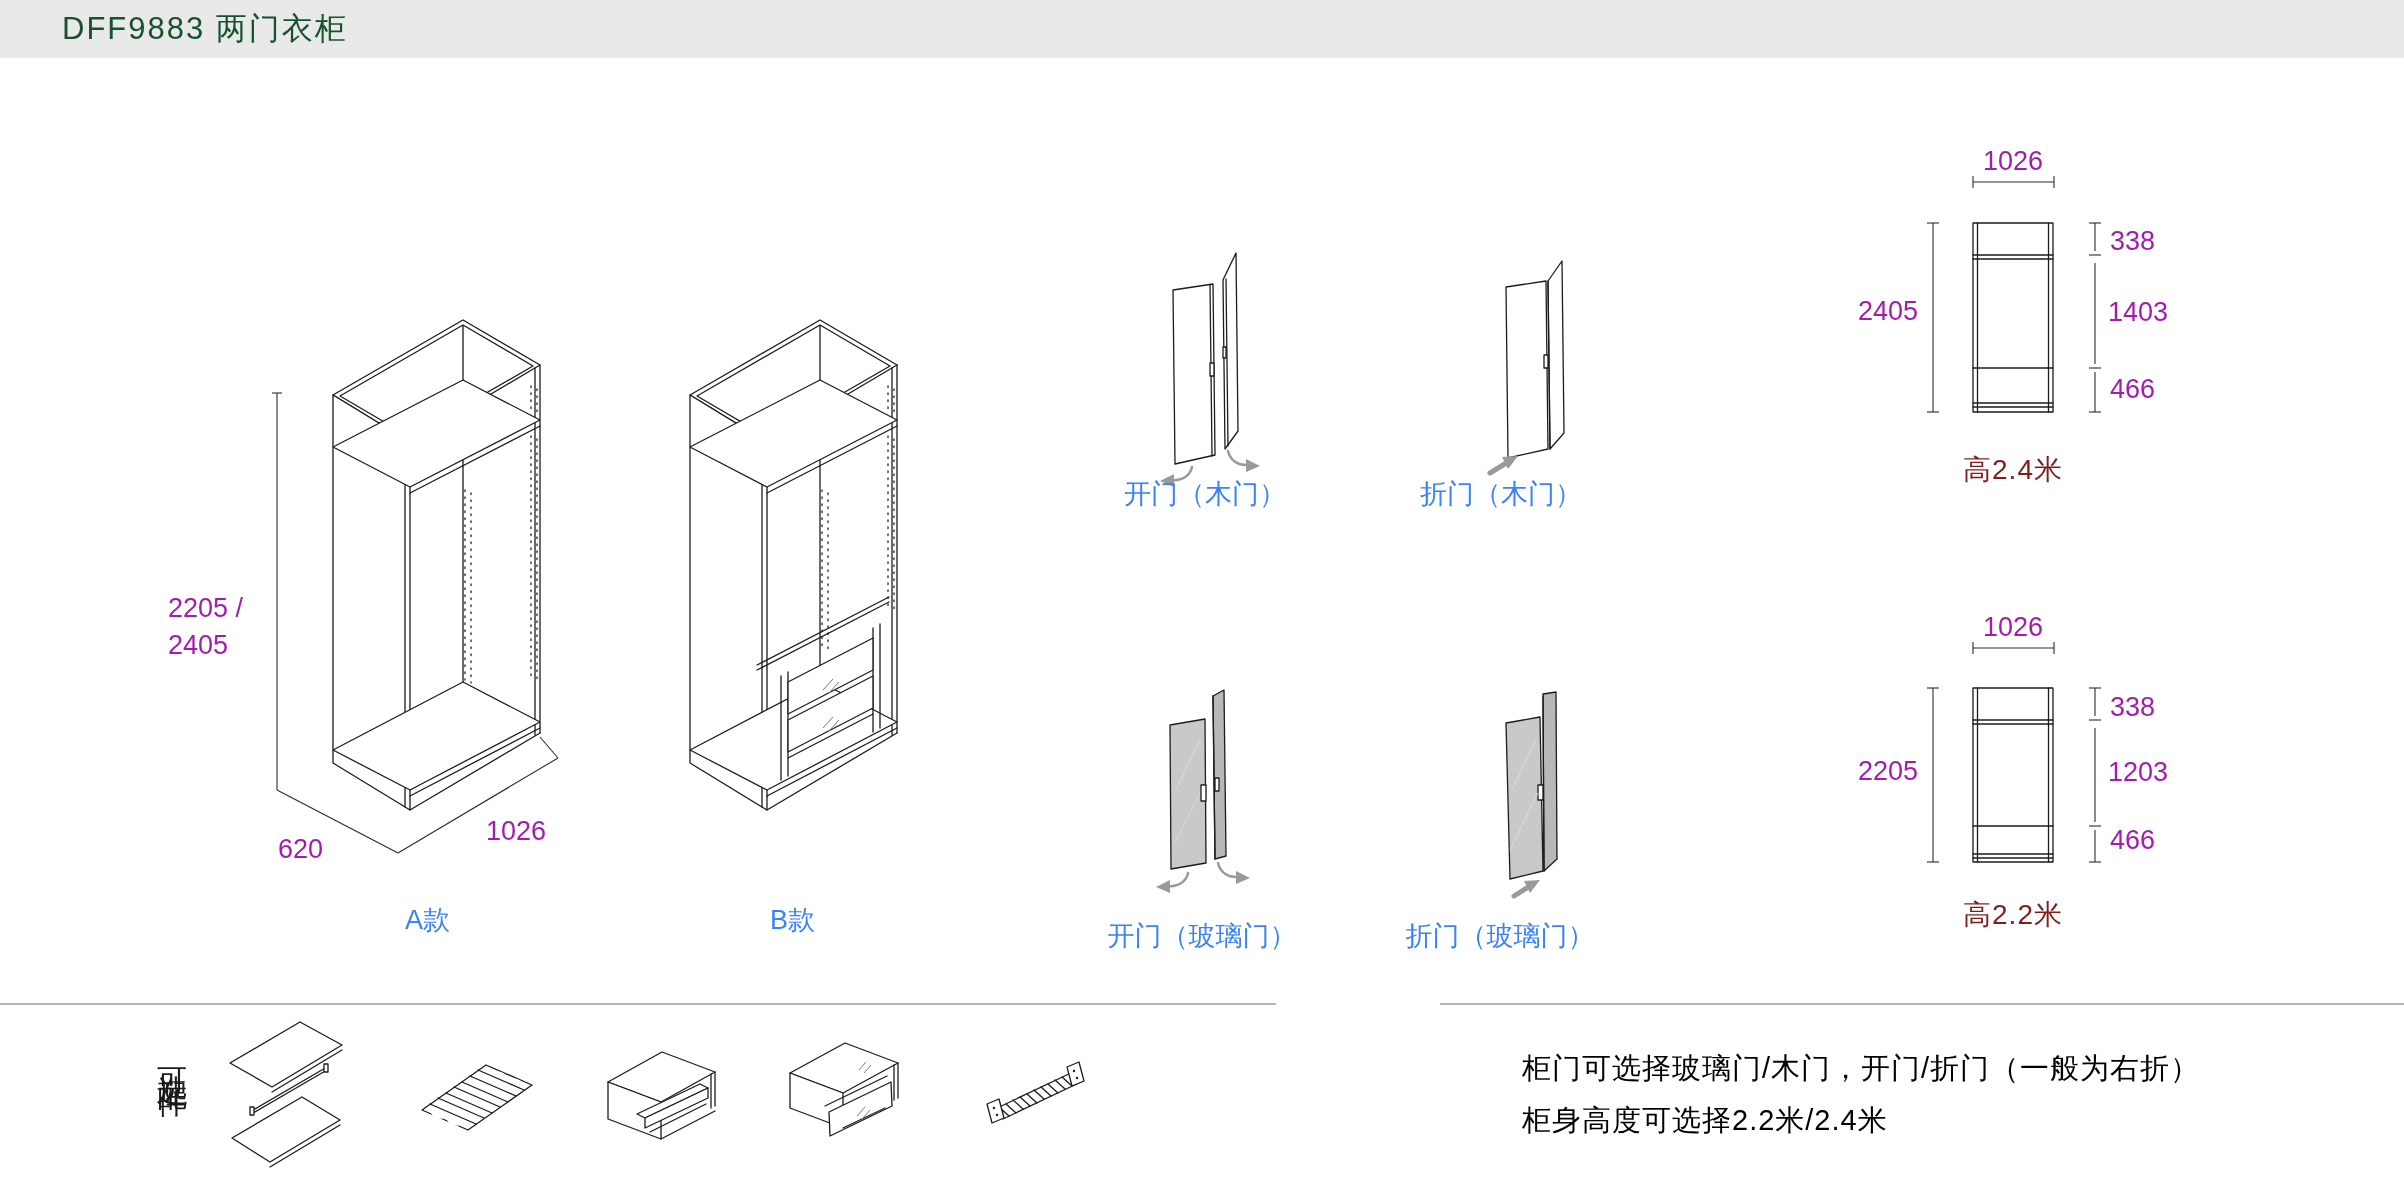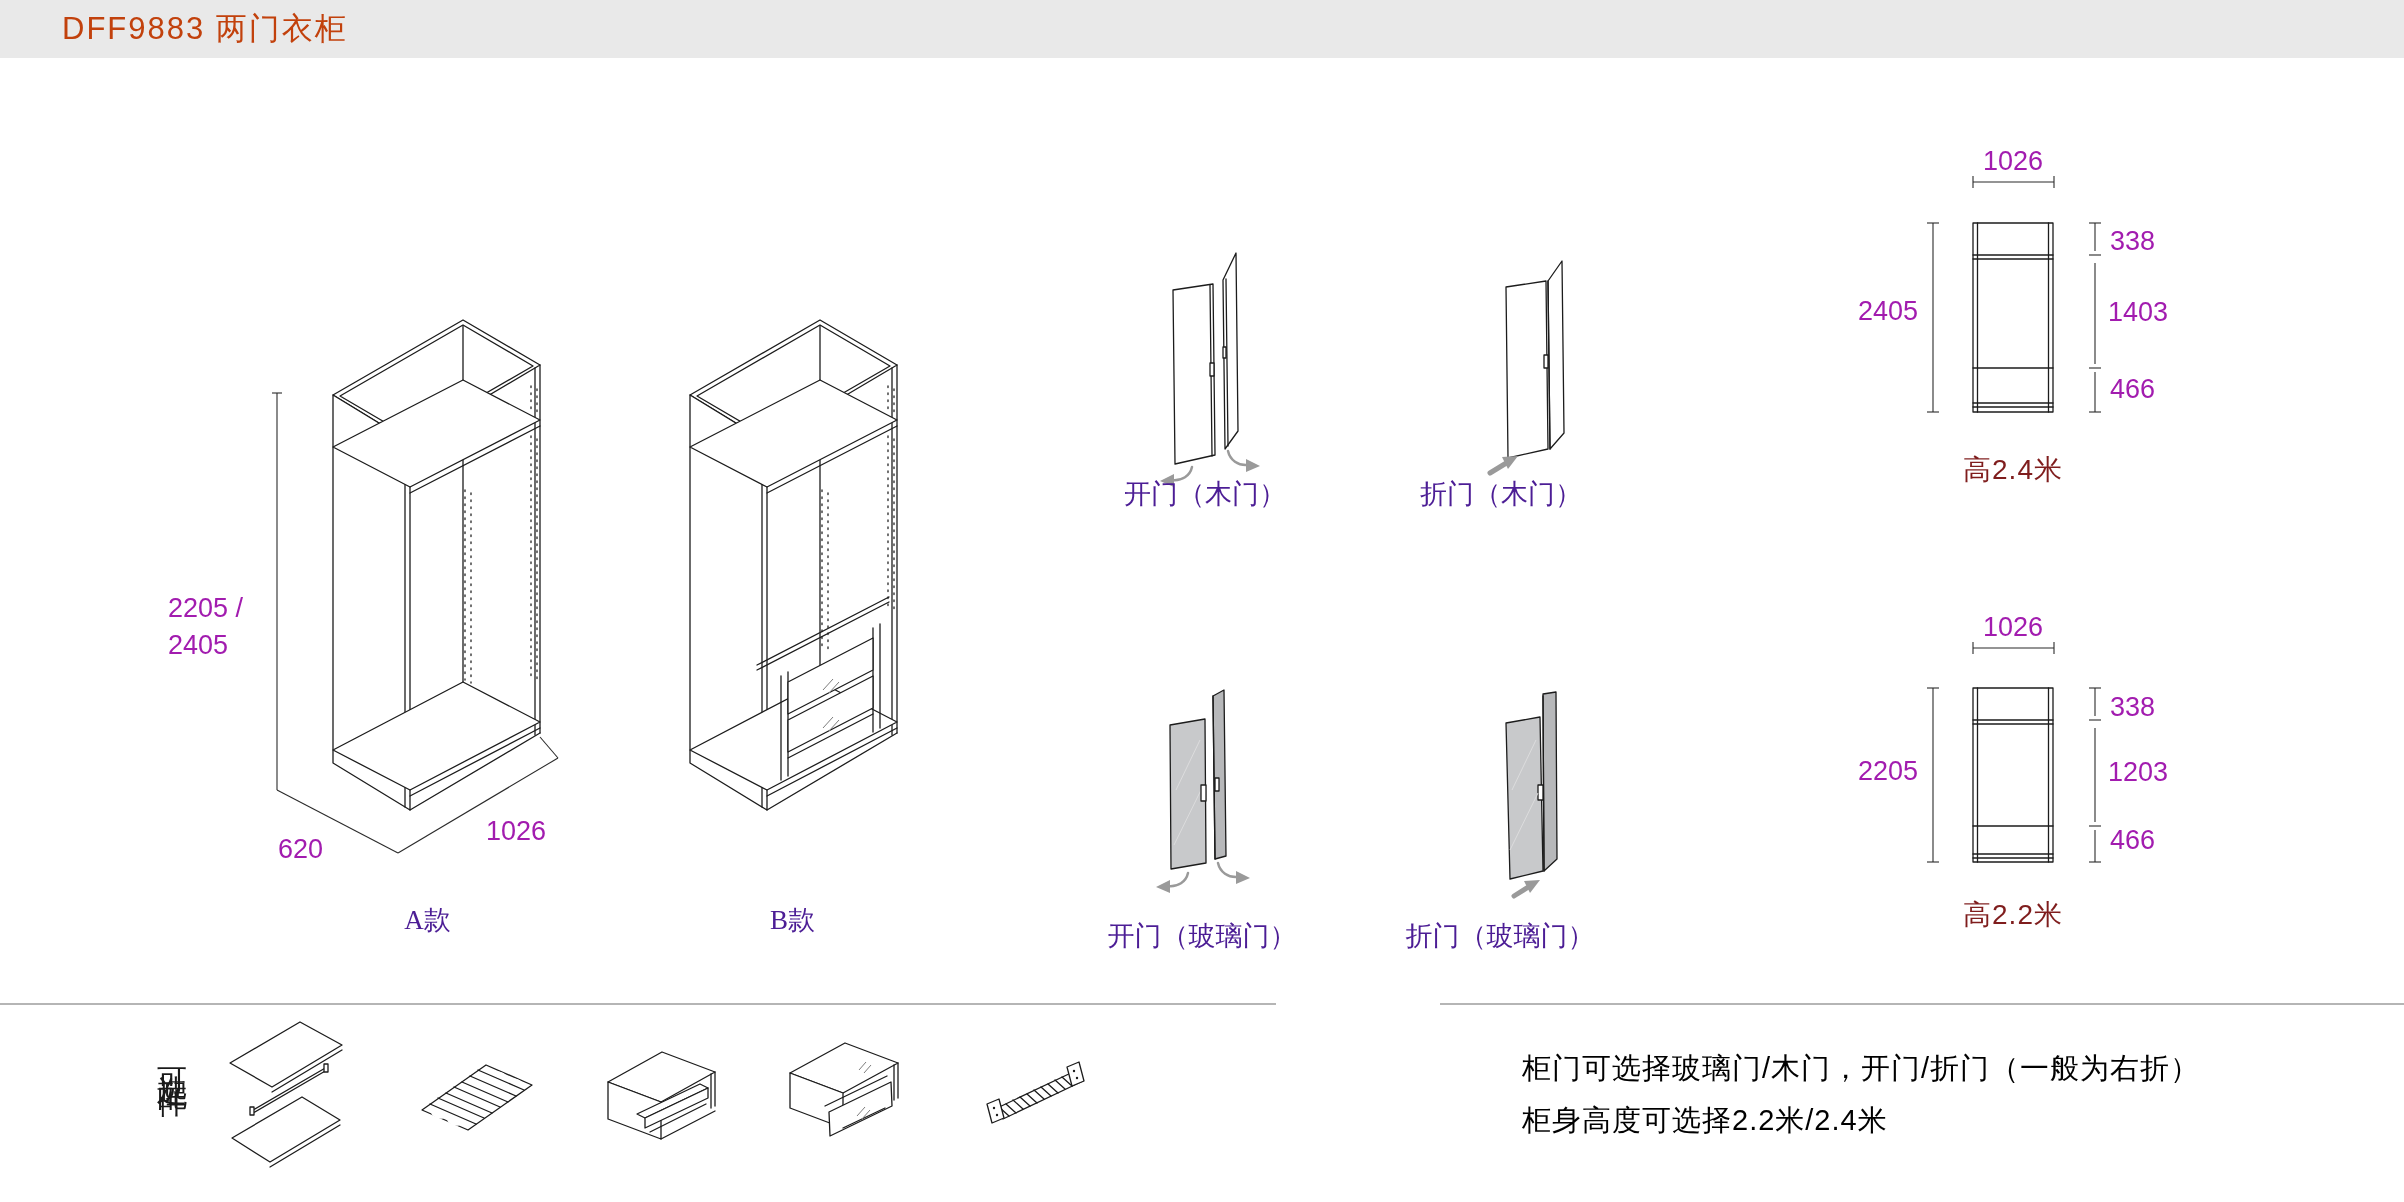--- a/index.html
+++ b/index.html
@@ -1,24 +1,24 @@
 <!DOCTYPE html>
 <html><head>
 <meta charset="utf-8">
 <style>
   html,body{margin:0;padding:0;background:#fff;}
   .page{position:relative;width:2404px;height:1202px;background:#ffffff;overflow:hidden;
         font-family:"Liberation Sans","DejaVu Sans",sans-serif;}
   .abs{position:absolute;}
   
   .header{left:0;top:0;width:2404px;height:58px;background:#e9e9e9;}
-  .title{left:62px;top:0;height:58px;line-height:58px;font-size:31px;color:#c2410c;letter-spacing:2px;white-space:nowrap;}
+  .title{left:62px;top:0;height:58px;line-height:58px;font-size:31px;color:#14532d;letter-spacing:2px;white-space:nowrap;}
   
   .num{font-size:27px;color:#a21caf;white-space:nowrap;}
-  .lbl{font-size:27px;color:#4c1d95;white-space:nowrap;text-align:center;font-family:Liberation Serif, serif;}
+  .lbl{font-size:27px;color:#3b82f6;white-space:nowrap;text-align:center;}
   .cap{font-size:28px;color:#7f1d1d;white-space:nowrap;text-align:center;letter-spacing:1px;}
   .note{font-size:29px;color:#000000;white-space:nowrap;letter-spacing:1px;text-align:right;}
   .vtext{font-size:30px;color:#1a1a1a;writing-mode:vertical-rl;text-orientation:upright;letter-spacing:7px;}
   .r{text-align:right;} .c{text-align:center;}
   .twoLine{line-height:37px;margin-top:20px;}
   
   .divider{height:2px;background:#b5b5b5;}
   
   svg{display:block;overflow:visible;}
   .ln line,.ln polygon,.ln polyline,.ln rect,.ln path{stroke:#1c1c1c;stroke-width:1.3;stroke-linecap:round;stroke-linejoin:round;}

